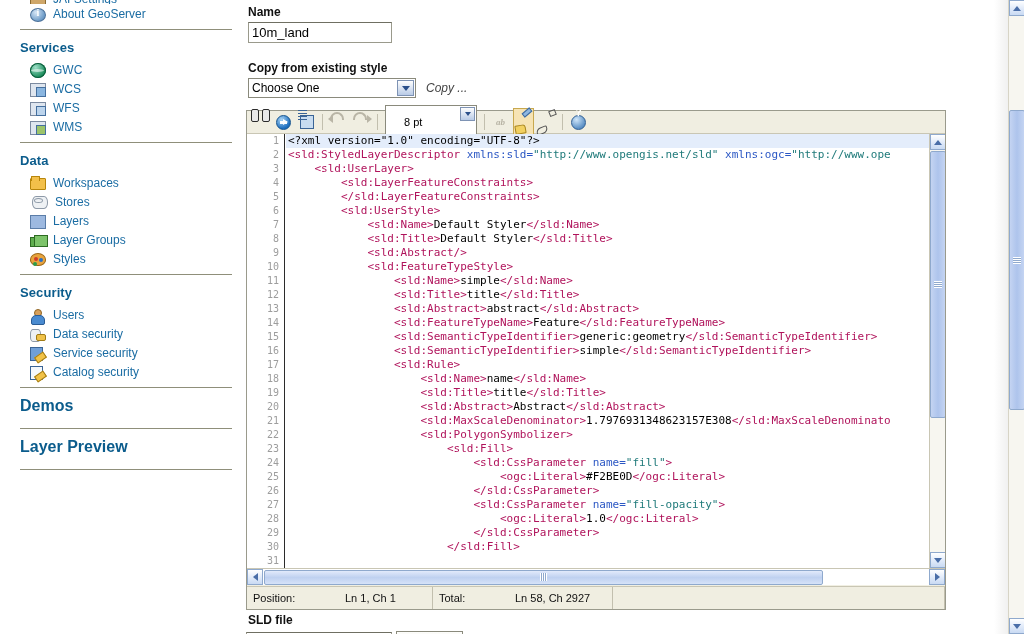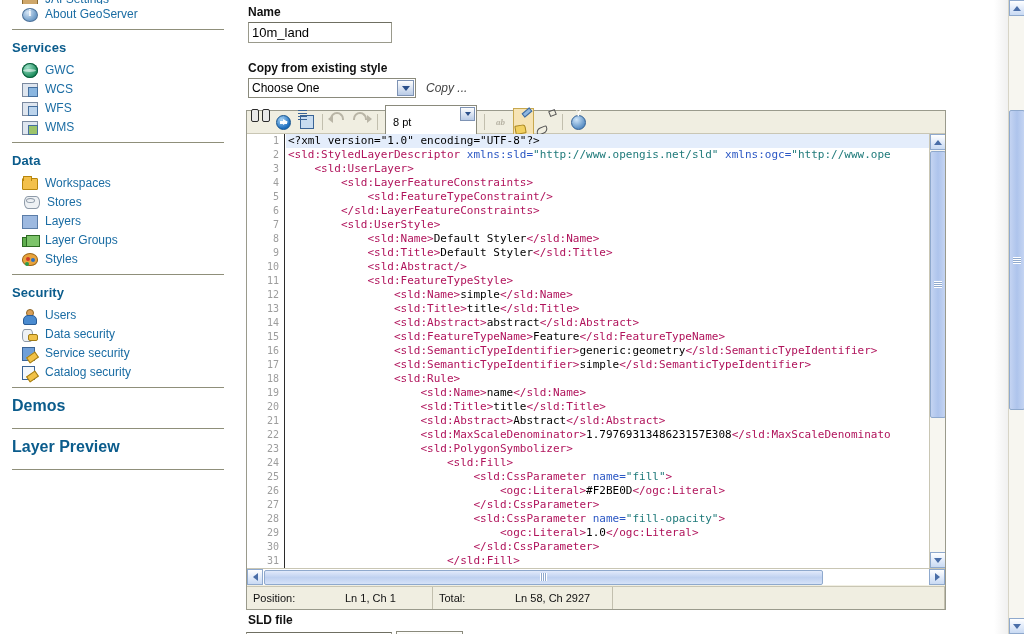--- a/index.html
+++ b/index.html
@@ -12,21 +12,21 @@
     font-size: 12px;
     color: #000;
   }
   #page { position: relative; width: 1024px; height: 634px; overflow: hidden; }
 
   
   #sidebar {
     position: absolute; left: 0; top: 0;
     width: 224px; height: 634px;
     background: #ffffff;
-    padding-left: 12px;
+    padding-left: 20px;
   }
   .nav-group { width: 212px; }
   .nav-rule {
     border-bottom: 1px solid #8f8f7a;
     margin: 6px 0 0 0;
     width: 212px;
   }
   .nav-heading {
     font-weight: bold;
     font-size: 13px;
@@ -258,21 +258,21 @@
     border:2px solid #b9b5a6;border-bottom:none;border-radius:8px 8px 0 0;
   }
   .tb-redo:after{
     content:"";position:absolute;right:0px;top:7px;
     border-top:4px solid transparent;border-bottom:4px solid transparent;
     border-left:5px solid #b9b5a6;
   }
   .font-select {
     width: 92px; height: 34px; margin: 0 3px;
     border: 1px solid #8a8a7c; background:#fff;
-    font-size: 11px; display:flex;align-items:center;padding-left:7px;position:relative;
+    font-size: 11px; display:flex;align-items:center;padding-left:18px;position:relative;
   }
   .font-select .arrowbox{
     position:absolute;right:1px;top:1px;width:15px;height:14px;
     background: linear-gradient(#fefefe,#dfe7f3 45%, #b9cbe6);
     border:1px solid #7e93b4;display:flex;align-items:center;justify-content:center;
   }
   .font-select .arrowbox i{
     width:0;height:0;border-left:3.5px solid transparent;border-right:3.5px solid transparent;
     border-top:4.5px solid #2a4f8a;display:block;
   }
@@ -606,21 +606,20 @@
               <div class="gnum">28</div>
               <div class="gnum">29</div>
               <div class="gnum">30</div>
               <div class="gnum">31</div>
             </div>
           <div id="codelines">
               <div class="cl cur"><span class="pi">&lt;?xml version="1.0" encoding="UTF-8"?&gt;</span></div>
               <div class="cl"><span class="tag">&lt;sld:StyledLayerDescriptor </span><span class="attr">xmlns:sld=</span><span class="val">"http://www.opengis.net/sld"</span><span class="txt"> </span><span class="attr">xmlns:ogc=</span><span class="val">"http://www.ope</span></div>
               <div class="cl">&nbsp;&nbsp;&nbsp;&nbsp;<span class="tag">&lt;sld:UserLayer&gt;</span></div>
               <div class="cl">&nbsp;&nbsp;&nbsp;&nbsp;&nbsp;&nbsp;&nbsp;&nbsp;<span class="tag">&lt;sld:LayerFeatureConstraints&gt;</span></div>
-              <div class="cl">&nbsp;&nbsp;&nbsp;&nbsp;&nbsp;&nbsp;&nbsp;&nbsp;&nbsp;&nbsp;&nbsp;&nbsp;<span class="tag">&lt;sld:FeatureTypeConstraint/&gt;</span></div>
               <div class="cl">&nbsp;&nbsp;&nbsp;&nbsp;&nbsp;&nbsp;&nbsp;&nbsp;<span class="tag">&lt;/sld:LayerFeatureConstraints&gt;</span></div>
               <div class="cl">&nbsp;&nbsp;&nbsp;&nbsp;&nbsp;&nbsp;&nbsp;&nbsp;<span class="tag">&lt;sld:UserStyle&gt;</span></div>
               <div class="cl">&nbsp;&nbsp;&nbsp;&nbsp;&nbsp;&nbsp;&nbsp;&nbsp;&nbsp;&nbsp;&nbsp;&nbsp;<span class="tag">&lt;sld:Name&gt;</span><span class="txt">Default Styler</span><span class="tag">&lt;/sld:Name&gt;</span></div>
               <div class="cl">&nbsp;&nbsp;&nbsp;&nbsp;&nbsp;&nbsp;&nbsp;&nbsp;&nbsp;&nbsp;&nbsp;&nbsp;<span class="tag">&lt;sld:Title&gt;</span><span class="txt">Default Styler</span><span class="tag">&lt;/sld:Title&gt;</span></div>
               <div class="cl">&nbsp;&nbsp;&nbsp;&nbsp;&nbsp;&nbsp;&nbsp;&nbsp;&nbsp;&nbsp;&nbsp;&nbsp;<span class="tag">&lt;sld:Abstract/&gt;</span></div>
               <div class="cl">&nbsp;&nbsp;&nbsp;&nbsp;&nbsp;&nbsp;&nbsp;&nbsp;&nbsp;&nbsp;&nbsp;&nbsp;<span class="tag">&lt;sld:FeatureTypeStyle&gt;</span></div>
               <div class="cl">&nbsp;&nbsp;&nbsp;&nbsp;&nbsp;&nbsp;&nbsp;&nbsp;&nbsp;&nbsp;&nbsp;&nbsp;&nbsp;&nbsp;&nbsp;&nbsp;<span class="tag">&lt;sld:Name&gt;</span><span class="txt">simple</span><span class="tag">&lt;/sld:Name&gt;</span></div>
               <div class="cl">&nbsp;&nbsp;&nbsp;&nbsp;&nbsp;&nbsp;&nbsp;&nbsp;&nbsp;&nbsp;&nbsp;&nbsp;&nbsp;&nbsp;&nbsp;&nbsp;<span class="tag">&lt;sld:Title&gt;</span><span class="txt">title</span><span class="tag">&lt;/sld:Title&gt;</span></div>
               <div class="cl">&nbsp;&nbsp;&nbsp;&nbsp;&nbsp;&nbsp;&nbsp;&nbsp;&nbsp;&nbsp;&nbsp;&nbsp;&nbsp;&nbsp;&nbsp;&nbsp;<span class="tag">&lt;sld:Abstract&gt;</span><span class="txt">abstract</span><span class="tag">&lt;/sld:Abstract&gt;</span></div>
               <div class="cl">&nbsp;&nbsp;&nbsp;&nbsp;&nbsp;&nbsp;&nbsp;&nbsp;&nbsp;&nbsp;&nbsp;&nbsp;&nbsp;&nbsp;&nbsp;&nbsp;<span class="tag">&lt;sld:FeatureTypeName&gt;</span><span class="txt">Feature</span><span class="tag">&lt;/sld:FeatureTypeName&gt;</span></div>

